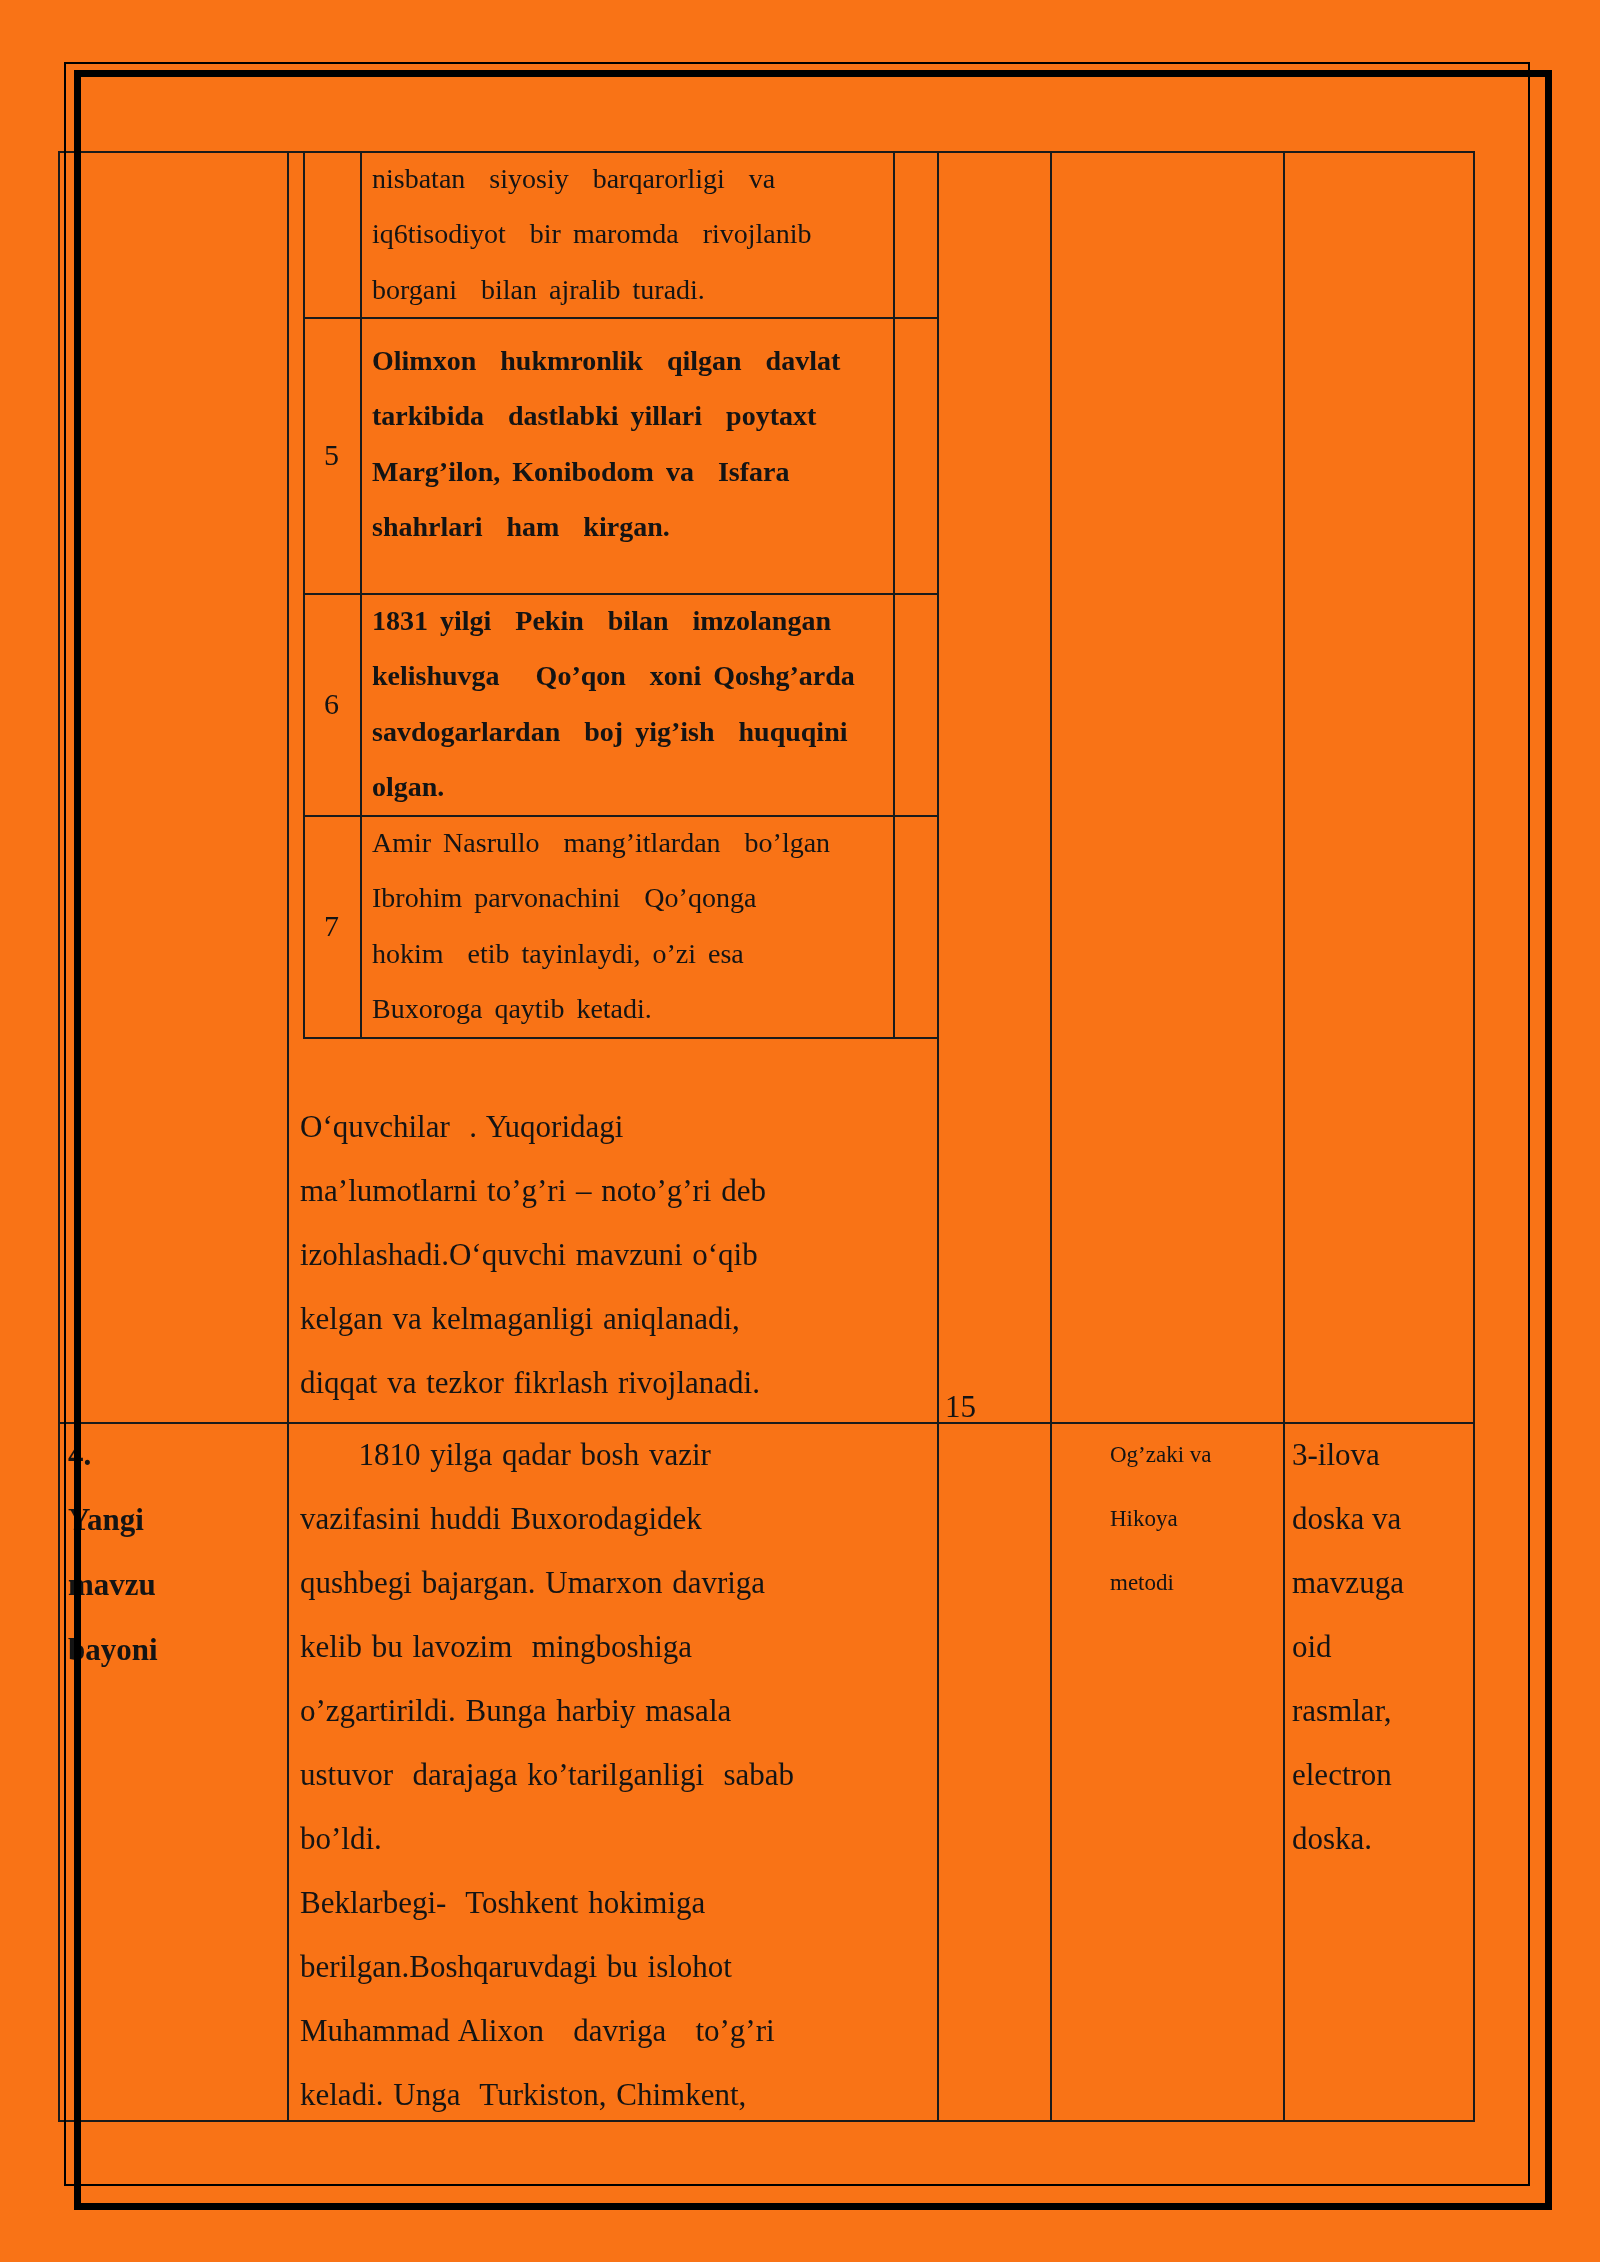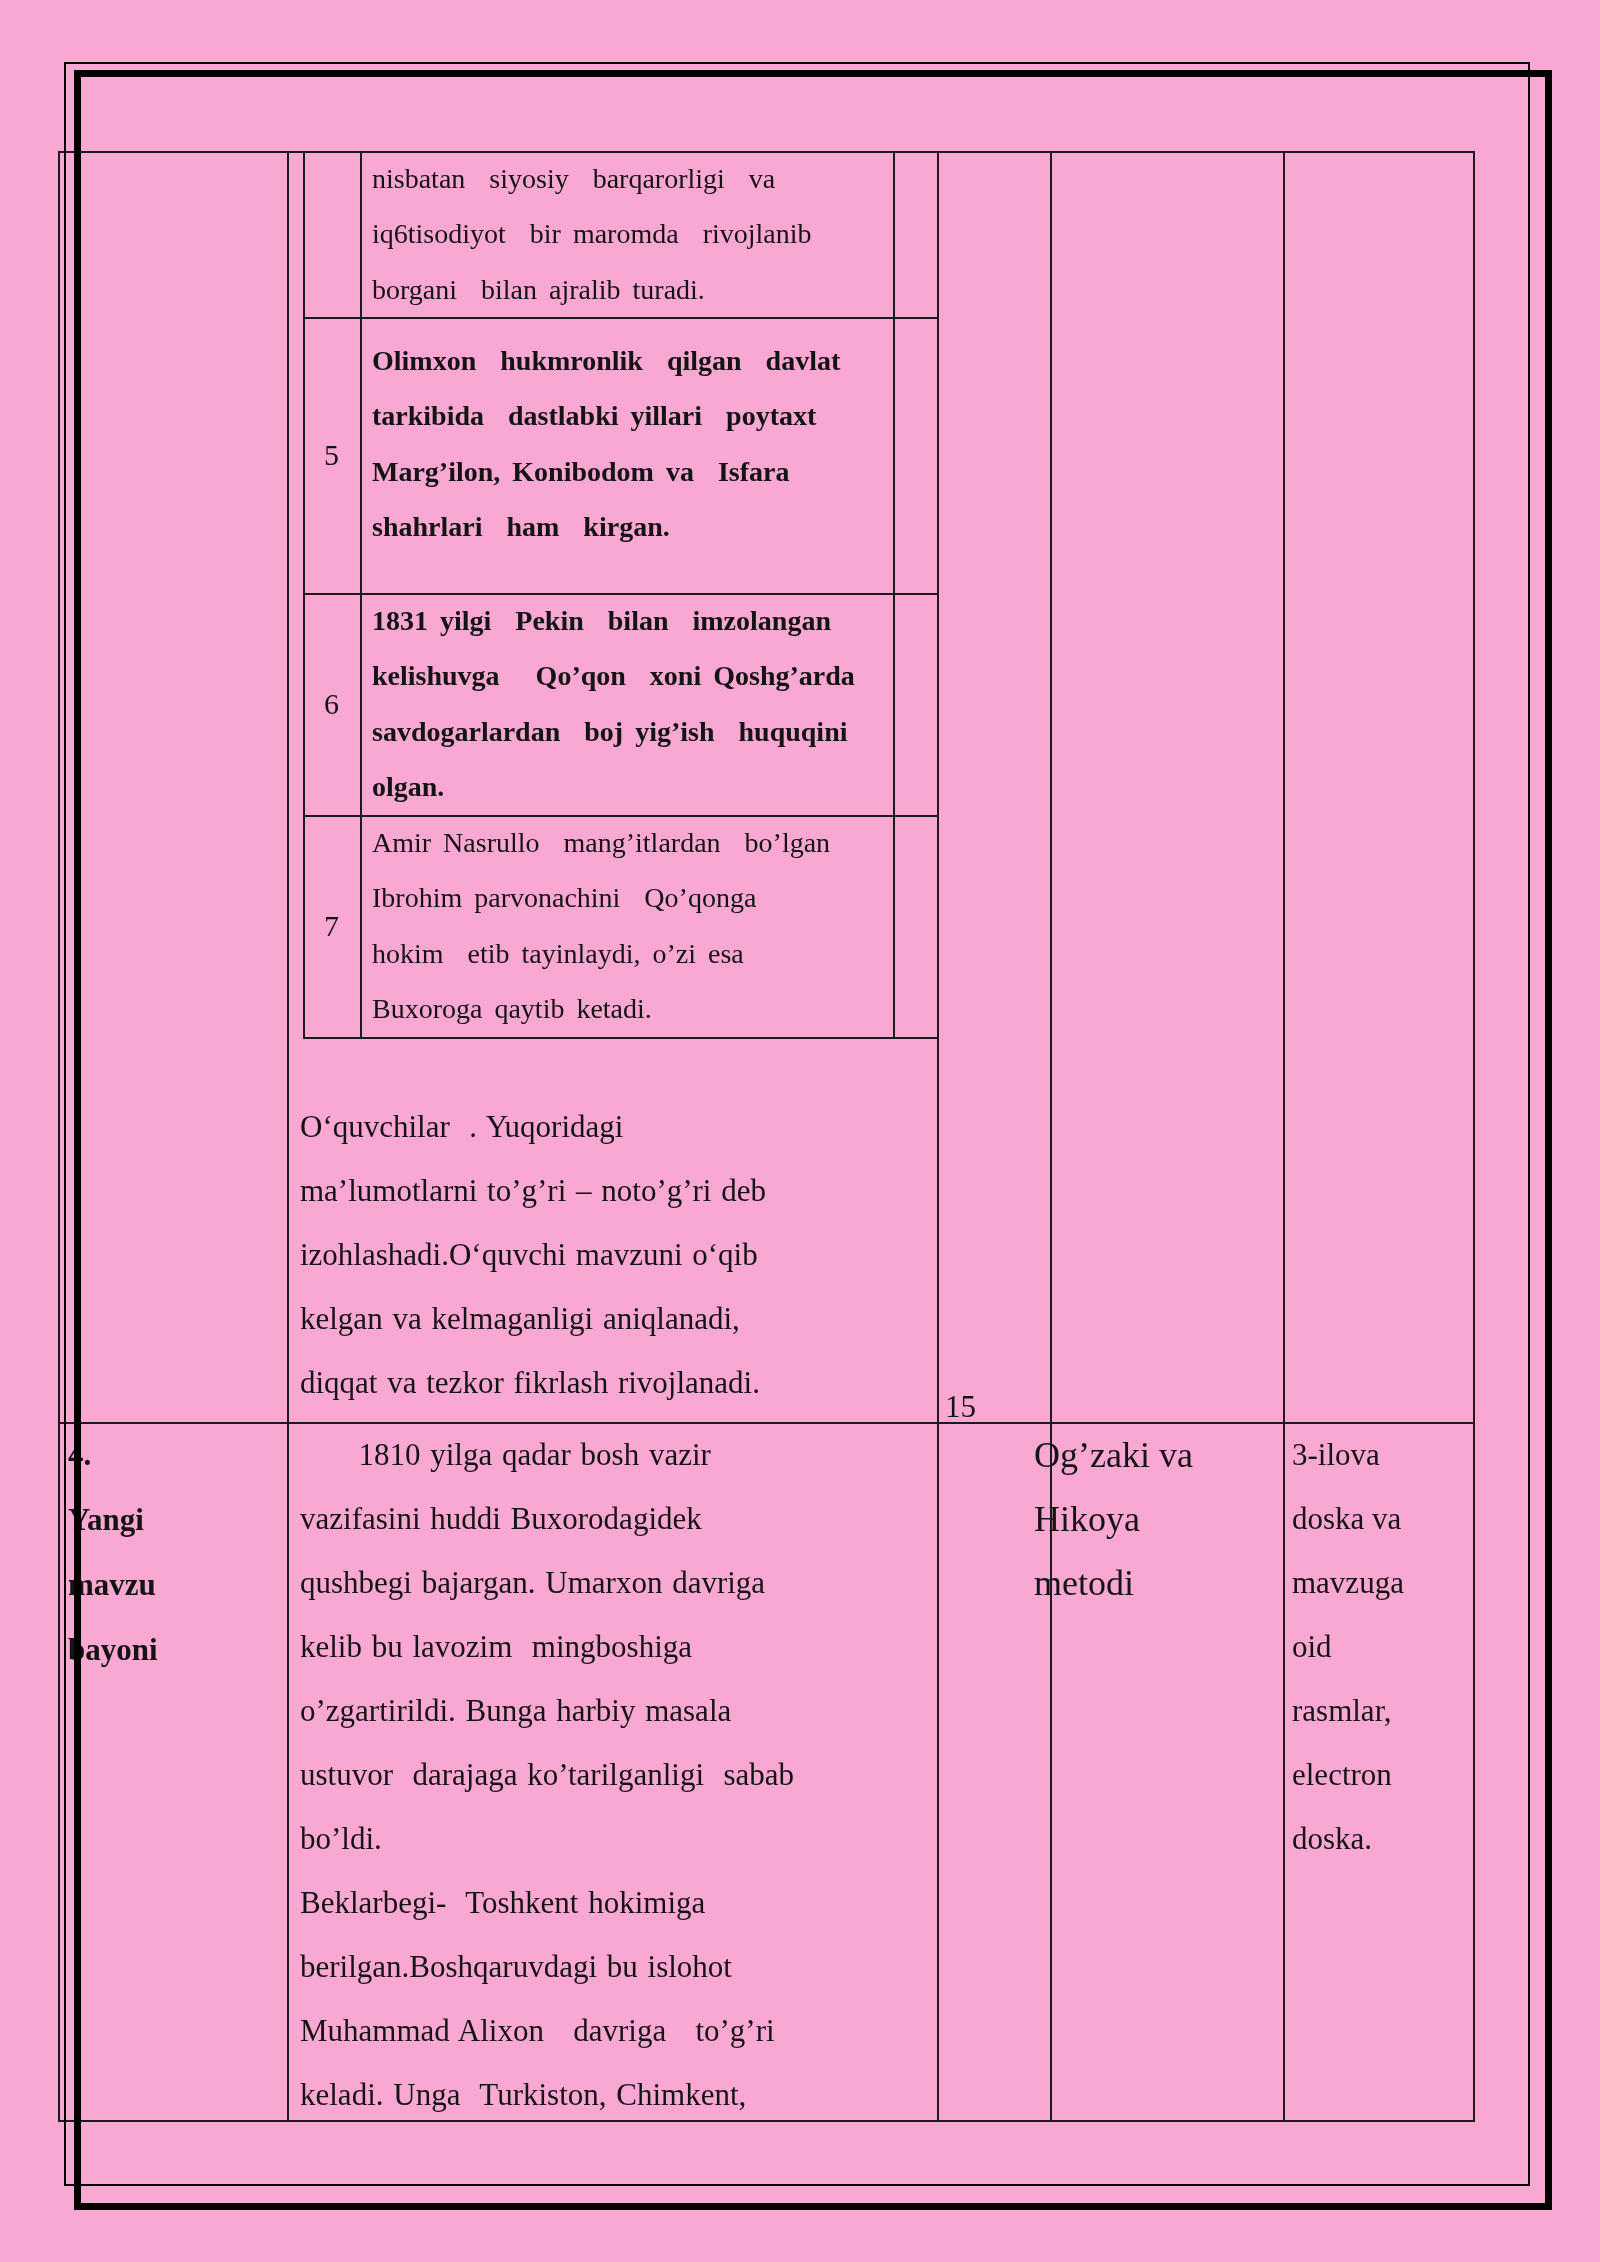--- a/index.html
+++ b/index.html
@@ -1,19 +1,19 @@
 <!DOCTYPE html>
 <html><head>
 <meta charset="utf-8">
 <style>
   html,body{margin:0;padding:0;background:#e8e8e8;}
   .page{
     position:relative;
     width:1600px;height:2262px;
-    background:#f9a8d4;
+    background:#f97316;
     overflow:hidden;
     font-family:"Liberation Serif","DejaVu Serif",serif;
     color:#141414;
   }
   
   .frame{position:absolute;pointer-events:none;z-index:5;}
   .frame-thin{left:64px;top:62px;width:1462px;height:2120px;border:2px solid #000;}
   .frame-thick{left:74px;top:70px;width:1464px;height:2126px;border:7px solid #000;}
   
   .doc-table{position:absolute;left:58px;top:151px;width:1419px;height:1973px;z-index:1;}
@@ -41,22 +41,22 @@
   }
   .stage-content{
     left:242px;top:1272px;width:600px;
     font-size:31px;line-height:64px;word-spacing:2px;
   }
   .minutes{
     left:887px;top:1224px;width:100px;
     font-size:31px;line-height:64px;
   }
   .method{
-    left:976px;top:1272px;width:218px;
-    font-size:36px;line-height:64px;
+    left:1052px;top:1272px;width:218px;
+    font-size:23px;line-height:64px;
   }
   .resources{
     left:1234px;top:1272px;width:178px;
     font-size:31px;line-height:64px;
   }
 </style>
 </head>
 <body>
 
 <div class="page">

